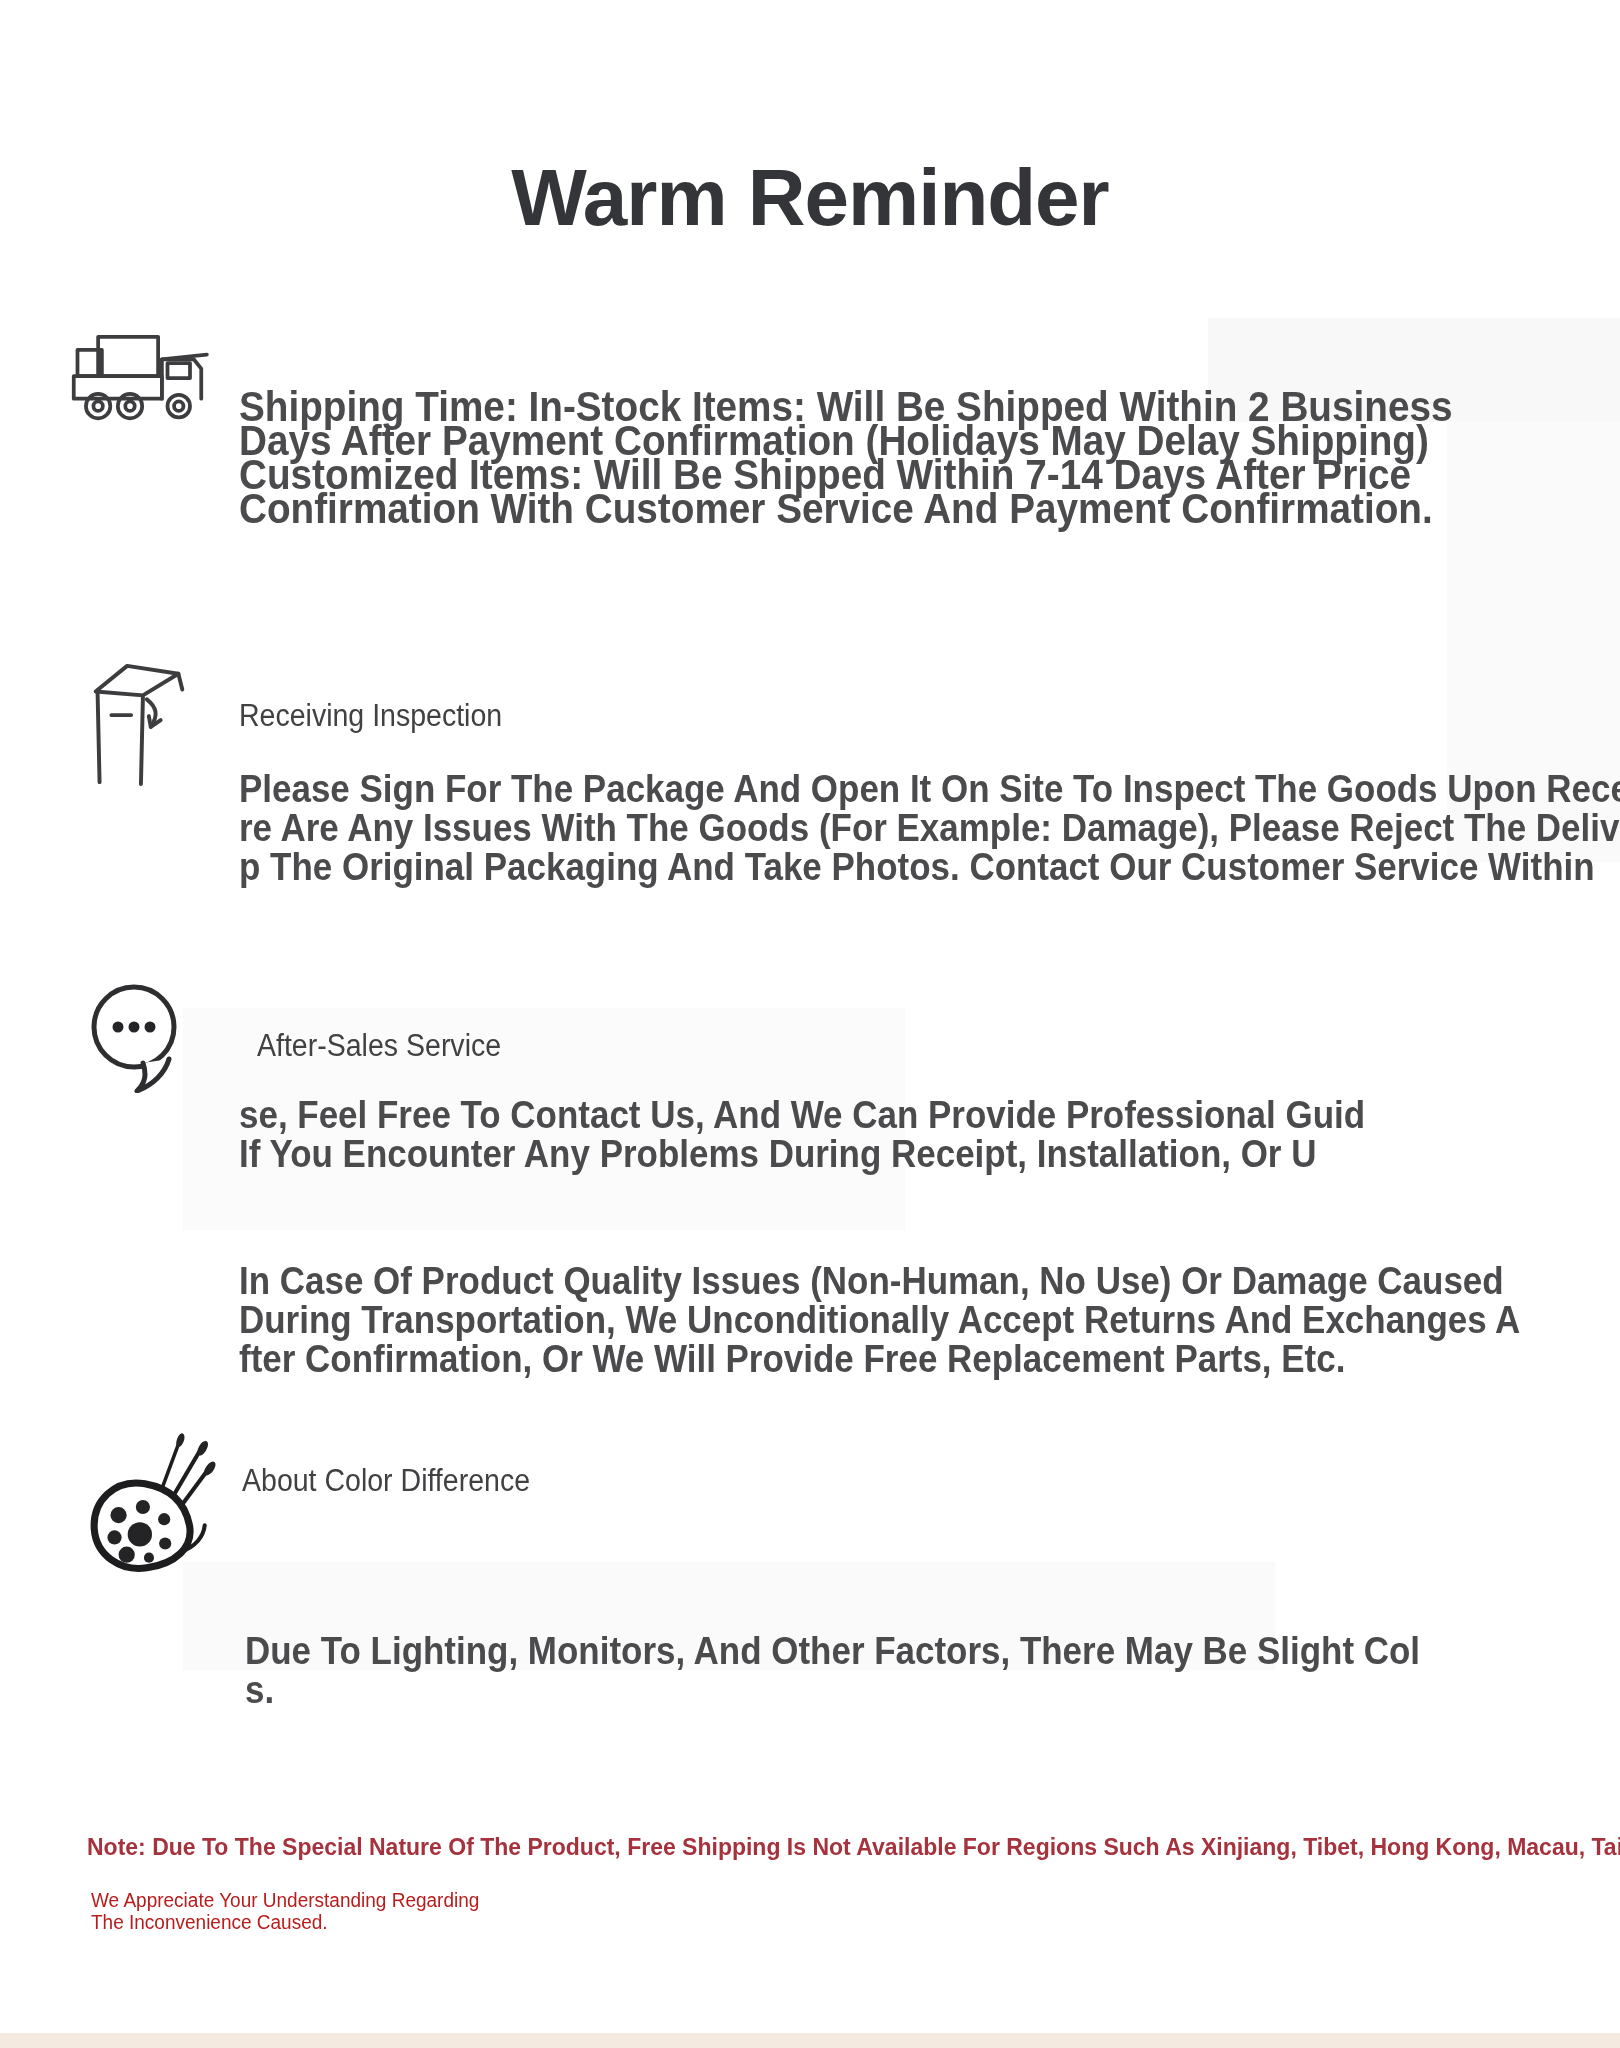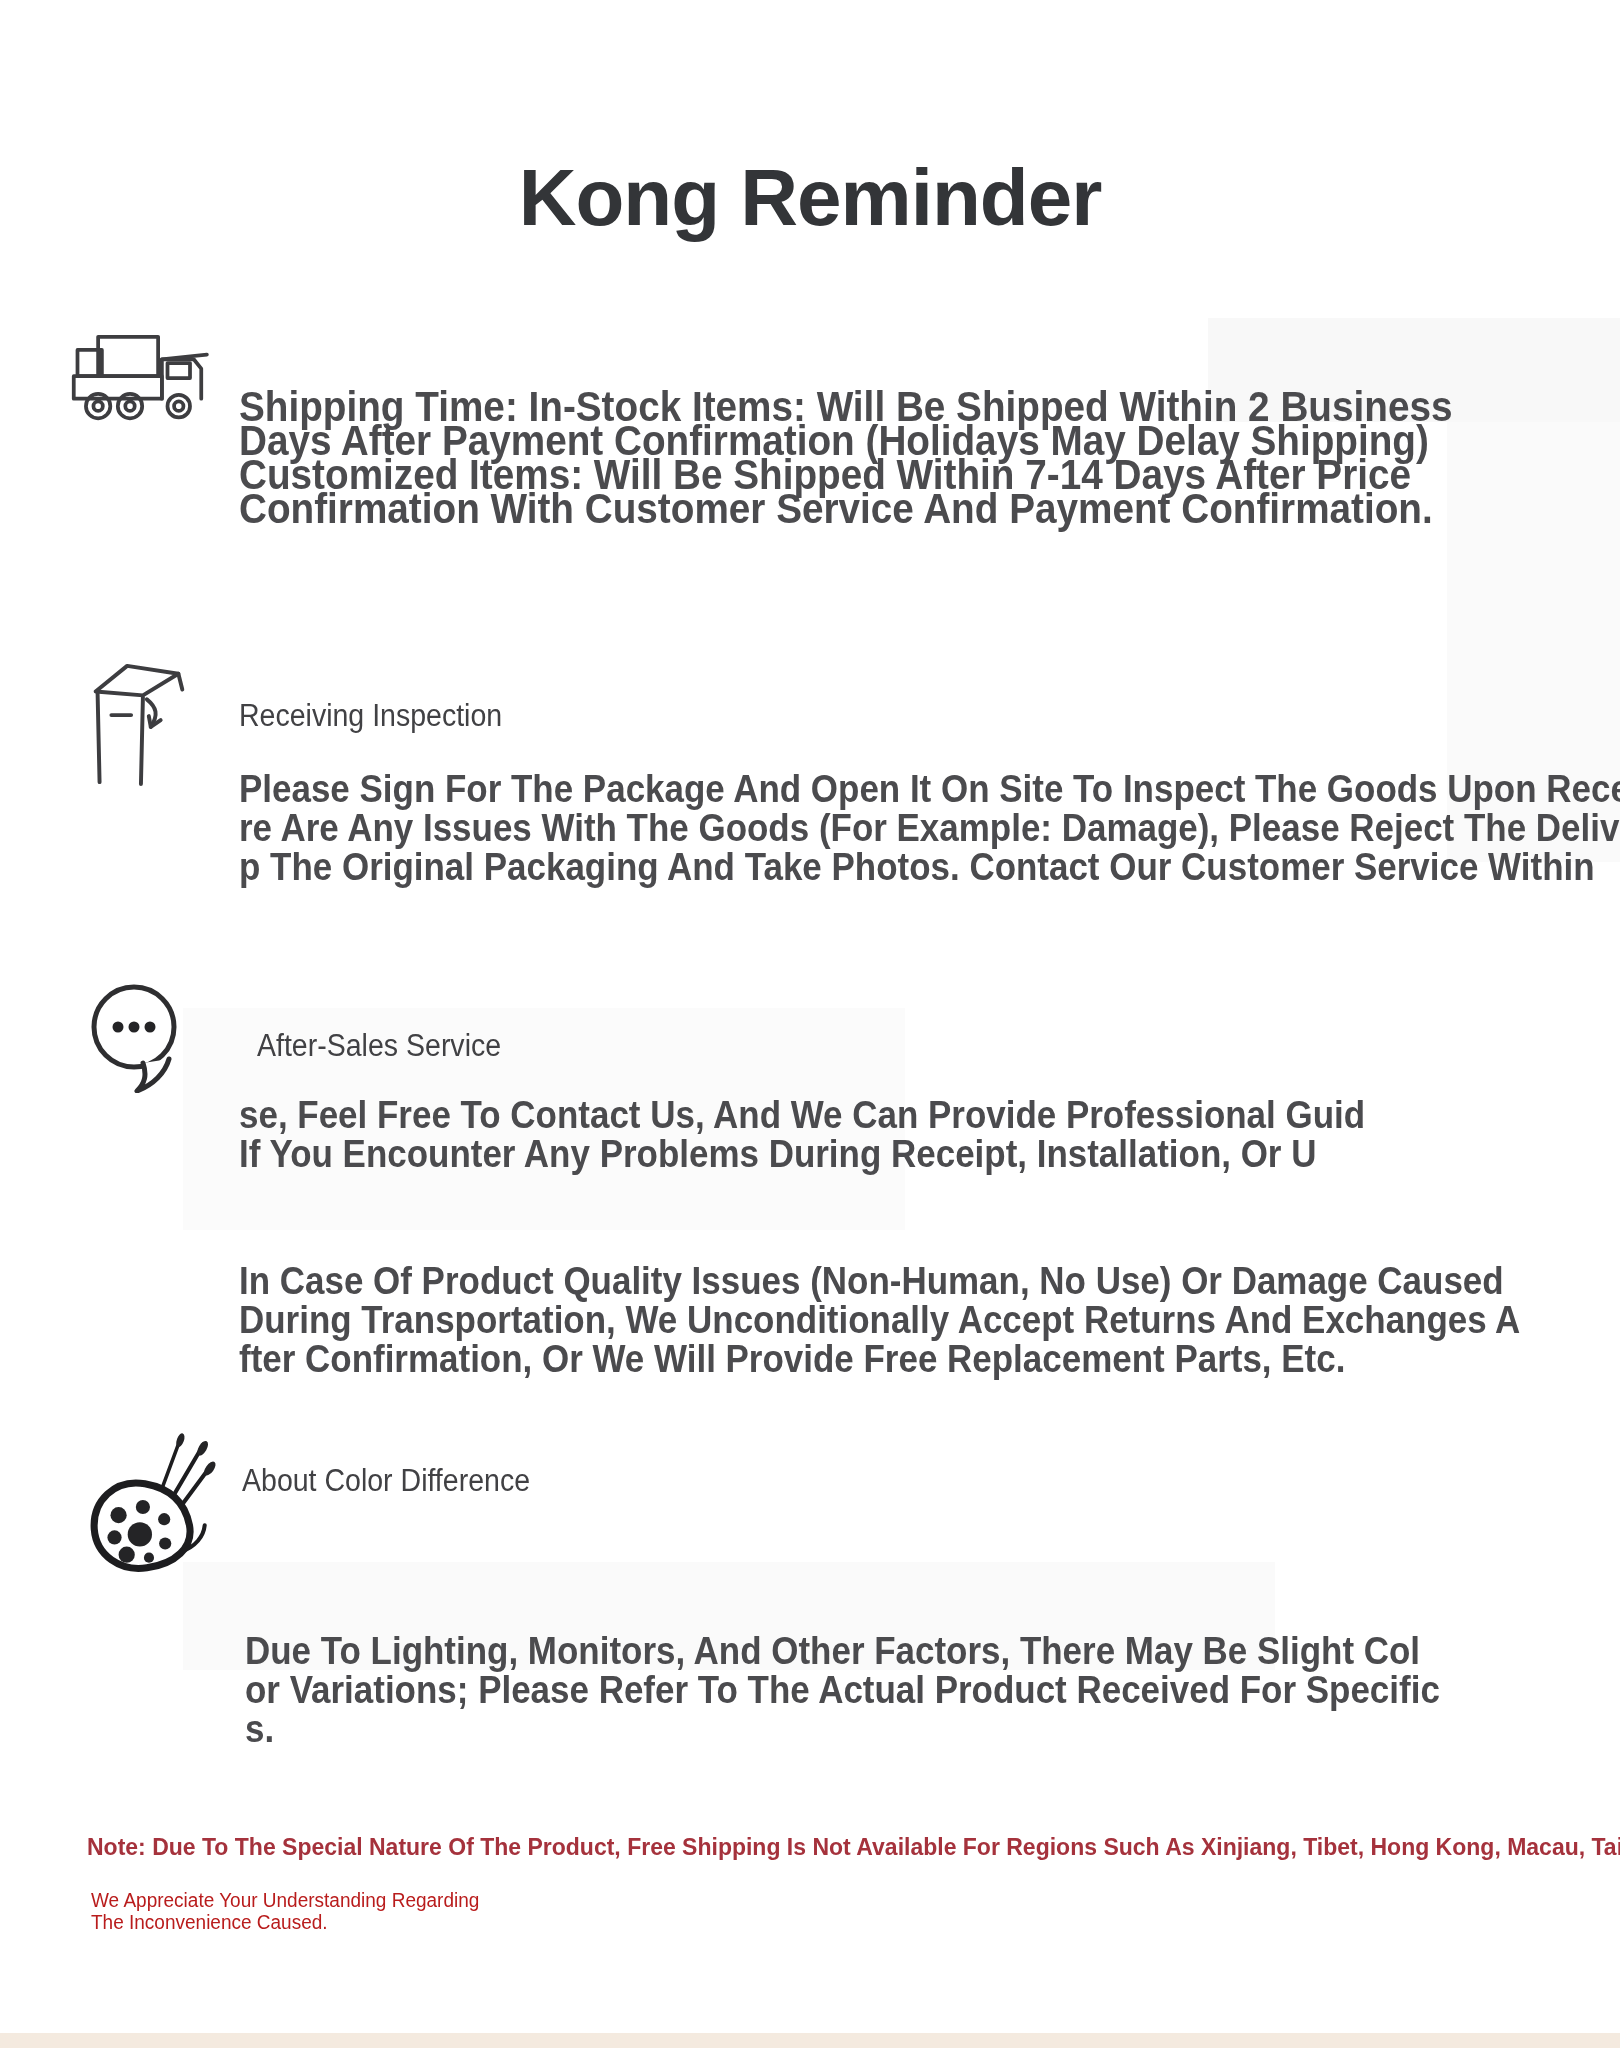--- a/index.html
+++ b/index.html
@@ -61,21 +61,21 @@
 </head>
 <body>
 
 <div id="canvas">
 
   <div class="panel" id="panel-a"></div>
   <div class="panel" id="panel-b"></div>
   <div class="panel" id="panel-c"></div>
   <div class="panel" id="panel-d"></div>
 
-  <div class="title">Kong Reminder</div>
+  <div class="title">Warm Reminder</div>
 
   <div class="icon" id="truck-icon">
     <svg viewBox="0 0 160 100">
       <rect class="stroke" x="8" y="20" width="26" height="28"></rect>
       <rect class="stroke" x="30" y="6" width="64" height="42"></rect>
       <rect class="stroke" x="4" y="48" width="94" height="24"></rect>
       <path class="stroke" d="M98 72 V30 H132 L140 40 V72"></path>
       <rect class="stroke" x="104" y="34" width="24" height="16"></rect>
       <path class="stroke" d="M98 30 L146 25"></path>
       <circle class="stroke" cx="30" cy="80" r="13"></circle>
@@ -153,21 +153,20 @@
       <circle class="fillDark" cx="80" cy="114" r="6"></circle>
       <circle class="fillDark" cx="42" cy="125" r="8"></circle>
       <circle class="fillDark" cx="64" cy="128" r="5"></circle>
     </svg>
   </div>
   <div class="h2" id="h-colordiff">
     <span class="cond">About Color Difference</span>
   </div>
   <div class="tb big" id="p-color">
     <div class="l"><span class="cond">Due To Lighting, Monitors, And Other Factors, There May Be Slight Col</span></div>
-    <div class="l"><span class="cond">or Variations; Please Refer To The Actual Product Received For Specific</span></div>
     <div class="l"><span class="cond">s.</span></div>
   </div>
 
   <div class="note">Note: Due To The Special Nature Of The Product, Free Shipping Is Not Available For Regions Such As Xinjiang, Tibet, Hong Kong, Macau, Taiwan, And Overseas.</div>
 
   <div class="footnote">
     <div class="l"><span class="cond">We Appreciate Your Understanding Regarding</span></div>
     <div class="l"><span class="cond">The Inconvenience Caused.</span></div>
   </div>
 

